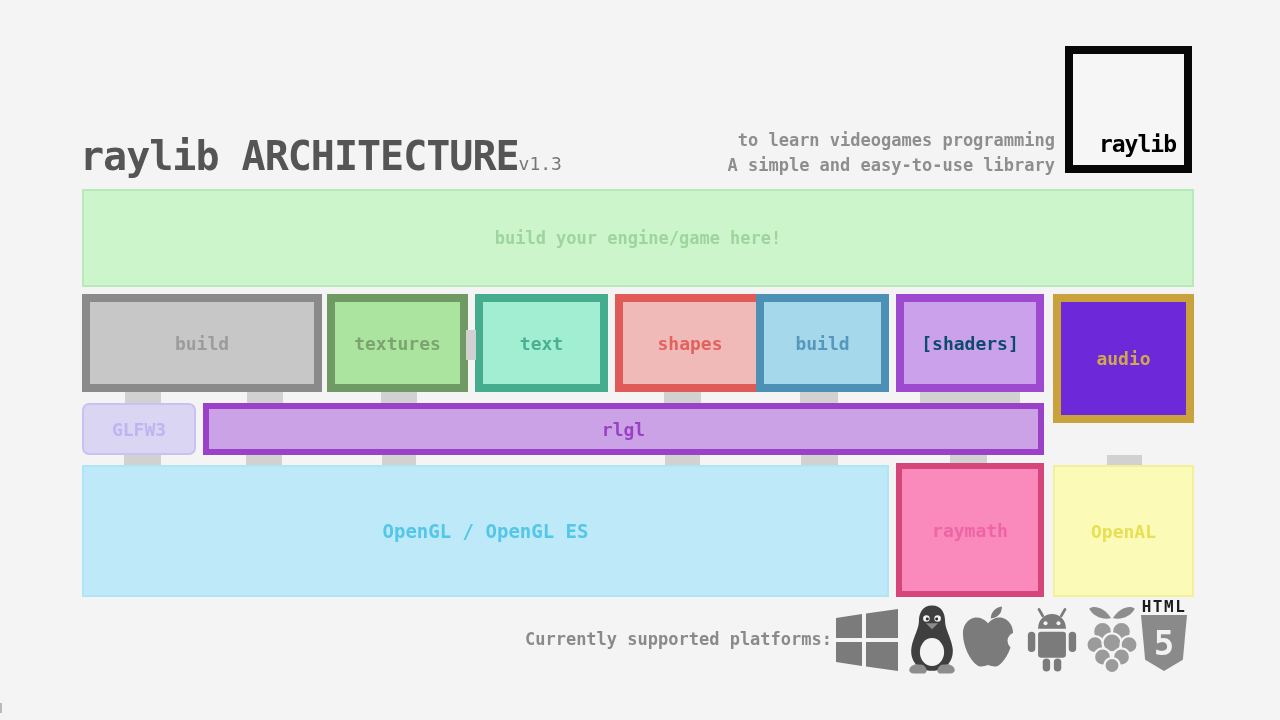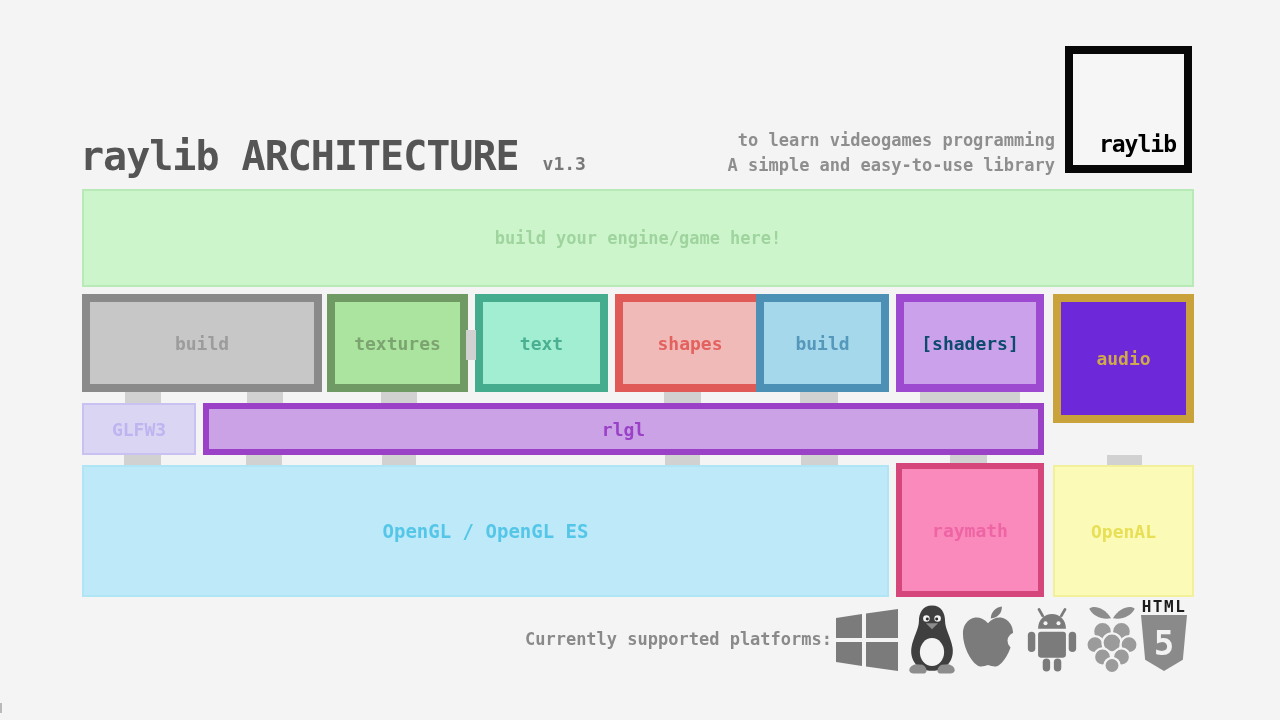--- a/index.html
+++ b/index.html
@@ -9,21 +9,21 @@
     font-family:"DejaVu Sans Mono", monospace;
     position:relative;
   }
   .abs{position:absolute;}
   
   .title{
     left:80px;top:133px;
     font-size:40px;font-weight:bold;letter-spacing:-1px;
     white-space:nowrap;
   }
-  .version{font-size:18px;font-weight:bold;letter-spacing:0;margin-left:24px;}
+  .version{font-size:18px;font-weight:normal;letter-spacing:0;margin-left:0;}
   .tagline{
     right:225px;top:128px;
     font-size:17px;font-weight:bold;line-height:25px;
     text-align:right;white-space:nowrap;
   }
   .logo{
     left:1065px;top:46px;width:111px;height:111px;
     border:8px solid #070707;background:#f7f6f6;
   }
   .logo-text{
@@ -86,21 +86,21 @@
 <div class="abs box bdr8" style="left: 475px; top: 294px; width: 133px; height: 98px; background: rgb(161, 238, 211); border-color: rgb(69, 172, 142); color: rgb(75, 176, 146);">text</div>
 
 <div class="abs box bdr8" style="left: 615px; top: 294px; width: 150px; height: 98px; background: rgb(240, 186, 184); border-color: rgb(224, 91, 88); color: rgb(227, 97, 94);">shapes</div>
 
 <div class="abs box bdr8" style="left: 756px; top: 294px; width: 133px; height: 98px; background: rgb(165, 216, 235); border-color: rgb(77, 144, 181); color: rgb(86, 151, 188);">build</div>
 
 <div class="abs box bdr8" style="left: 896px; top: 294px; width: 148px; height: 98px; background: rgb(202, 161, 234); border-color: rgb(157, 74, 208); color: #0c4a6e;">[shaders]</div>
 
 <div class="abs box bdr8" style="left: 1053px; top: 294px; width: 141px; height: 129px; background: #6d28d9; border-color: rgb(201, 162, 60); color: rgb(207, 169, 74);">audio</div>
 
-<div class="abs box bdr2" style="left: 82px; top: 403px; width: 114px; height: 52px; background: rgb(219, 213, 244); border-color: rgb(201, 193, 242); color: rgb(190, 180, 240);">GLFW3</div>
+<div class="abs box bdr2" style="left: 82px; top: 403px; width: 114px; height: 52px; background: rgb(219, 213, 244); border-color: rgb(201, 193, 242); color: rgb(190, 180, 240); border-radius: 7px;">GLFW3</div>
 
 <div class="abs box bdr6" style="left: 203px; top: 403px; width: 841px; height: 52px; background: rgb(203, 162, 230); border-color: rgb(154, 65, 200); color: rgb(154, 65, 200);">rlgl</div>
 
 <div class="abs box bdr2" style="left: 82px; top: 465px; width: 807px; height: 132px; font-size: 19px; background: rgb(189, 233, 248); border-color: rgb(176, 229, 246); color: rgb(84, 198, 232);">OpenGL / OpenGL ES</div>
 
 <div class="abs box bdr6" style="left: 896px; top: 463px; width: 148px; height: 134px; background: rgb(249, 138, 187); border-color: rgb(213, 71, 122); color: rgb(238, 100, 164);">raymath</div>
 
 <div class="abs box bdr2" style="left: 1053px; top: 465px; width: 141px; height: 132px; background: rgb(251, 250, 182); border-color: rgb(242, 240, 155); color: rgb(231, 223, 85);">OpenAL</div>
 
 <div class="abs conn" style="left:125px;top:392px;width:36px;height:11px;"></div>

